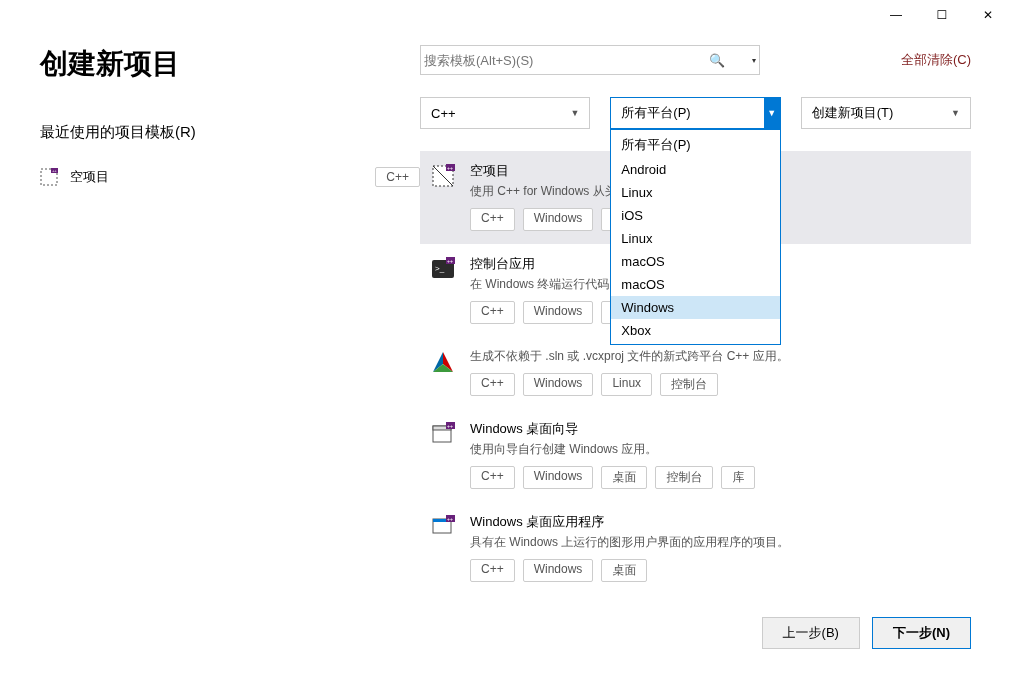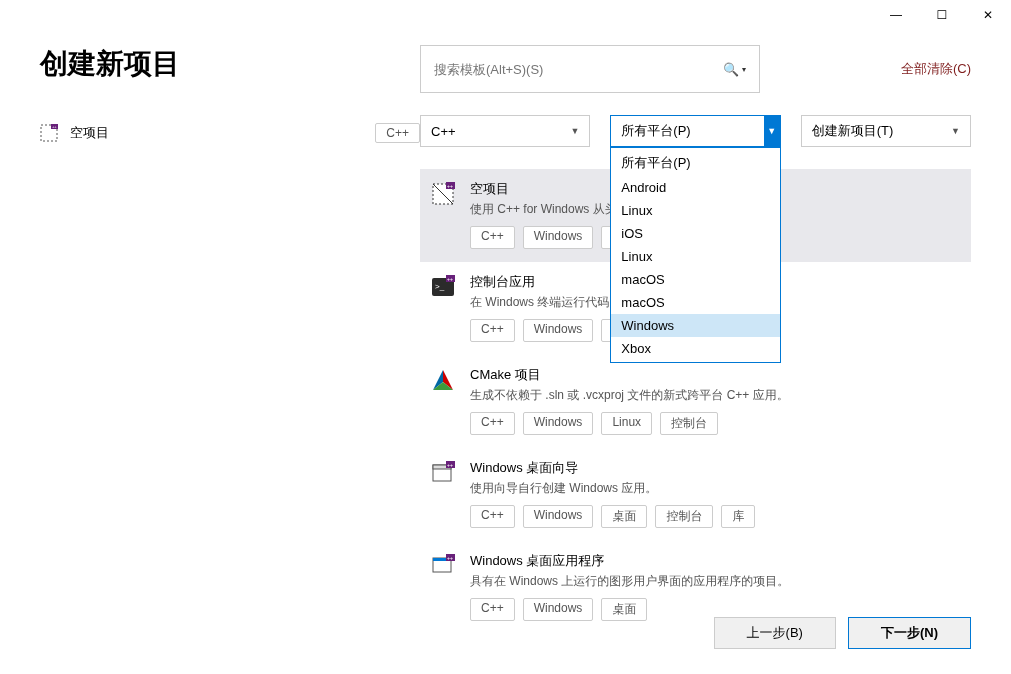--- a/index.html
+++ b/index.html
@@ -14,21 +14,21 @@
     .page-title { font-size: 28px; font-weight: 700; margin-bottom: 40px; }
     .recent-label { font-size: 15px; margin-bottom: 25px; }
     .recent-row { display: flex; align-items: center; gap: 12px; }
     .recent-row .ricon { width: 18px; height: 18px; }
     .recent-row .rname { font-size: 13px; flex: 1; }
     .recent-row .rlang { border: 1px solid #ccc; border-radius: 2px; font-size: 12px; padding: 2px 10px; color: #555; background: #fff; }
 
     .right-col { flex: 1; position: relative; }
 
     .search-row { display: flex; align-items: center; gap: 18px; margin-bottom: 22px; }
-    .search-box { flex: 0 0 340px; border: 1px solid #ccc; height: 48px; display: flex; align-items: center; padding: 0 13px; }
+    .search-box { flex: 0 0 340px; border: 1px solid #ccc; height: 30px; display: flex; align-items: center; padding: 0 3px; gap: 24px; }
     .search-box input { border: none; outline: none; flex: 1; font-size: 13px; color: #666; }
     .search-box .mag { font-size: 13px; color: #333; }
     .search-box .caret { font-size: 8px; color: #333; margin-left: 2px; }
     .clear-link { margin-left: auto; color: #7f1d1d; font-size: 13px; }
 
     .filter-row { display: flex; gap: 20px; margin-bottom: 22px; }
     .combo { flex: 1; border: 1px solid #ccc; height: 32px; display: flex; align-items: center; padding: 0 10px; font-size: 13px; position: relative; background: #fff; justify-content: space-between; }
     .combo .cd { font-size: 9px; color: #555; }
     .combo.active { border: 1px solid #0078d4; }
     .combo.active .cd-box { width: 16px; height: 30px; background: #0078d4; color: #fff; display: flex; align-items: center; justify-content: center; margin-right: -10px; font-size: 9px;}
@@ -41,37 +41,38 @@
     .tpl { display: flex; padding: 10px 10px 12px 10px; gap: 15px; border: 1px solid transparent; }
     .tpl.selected { background: #e8e8ec; }
     .tpl-icon { width: 24px; height: 24px; flex-shrink: 0; margin-top: 2px; }
     .tpl-body { flex: 1; }
     .tpl-title { font-size: 13px; margin-bottom: 3px; }
     .tpl-desc { font-size: 12px; color: #555; margin-bottom: 8px; }
     .tags { display: flex; gap: 8px; }
     .tag { border: 1px solid #ccc; border-radius: 2px; font-size: 12px; padding: 2px 10px; color: #555; background: #fff; }
 
     .footer { position: absolute; bottom: 25px; right: 40px; display: flex; gap: 12px; }
-    .fbtn { border: 1px solid #ccc; background: #f0f0f0; padding: 6px 32px; font-size: 13px; min-width: 82px; text-align: center;}
+    .fbtn { border: 1px solid #ccc; background: #f0f0f0; padding: 6px 20px; font-size: 13px; min-width: 82px; text-align: center;}
     .fbtn.primary { border: 1px solid #0078d4; font-weight: bold; }
 
     svg { display: block; }
   </style>
 </head>
 <body>
 
 <div class="titlebar">
   <div class="tbtn">—</div>
   <div class="tbtn">☐</div>
   <div class="tbtn">✕</div>
 </div>
 
 <div class="content">
   <div class="left-col">
     <div class="page-title">创建新项目</div>
+    <div class="recent-label">最近使用的项目模板(R)</div>
     <div id="recent-list">
         <div class="recent-row">
     <span class="ricon">
       <svg width="18" height="18" viewBox="0 0 18 18">
               <rect x="1" y="1" width="16" height="16" fill="none" stroke="#555" stroke-dasharray="2 2"></rect>
               <rect x="11" y="0" width="7" height="5" fill="#68217a"></rect>
               <text x="12" y="4" font-size="4" fill="#fff">++</text>
             </svg>
     </span>
     <span class="rname">空项目</span>
@@ -158,21 +159,20 @@
         <div class="tpl">
     <div class="tpl-icon">
             <svg width="24" height="24" viewBox="0 0 24 24">
               <polygon points="12,2 22,22 2,22" fill="#fff"></polygon>
               <polygon points="12,2 12,14 2,22" fill="#0067a5"></polygon>
               <polygon points="12,2 22,22 12,14" fill="#cc0000"></polygon>
               <polygon points="2,22 22,22 12,14" fill="#3c9a3c"></polygon>
             </svg>
           </div>
     <div class="tpl-body">
-      <div class="tpl-title">CMake 项目</div>
       <div class="tpl-desc">生成不依赖于 .sln 或 .vcxproj 文件的新式跨平台 C++ 应用。</div>
       <div class="tags">
               <span class="tag">C++</span>
               <span class="tag">Windows</span>
               <span class="tag">Linux</span>
               <span class="tag">控制台</span>
             </div>
     </div>
         </div>
         <div class="tpl">

